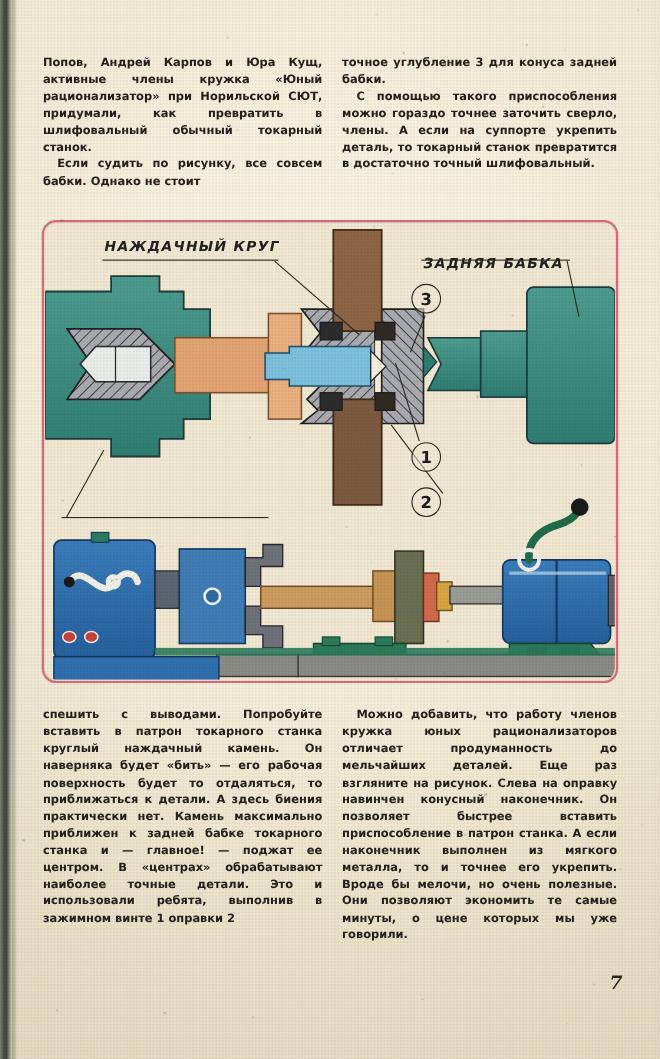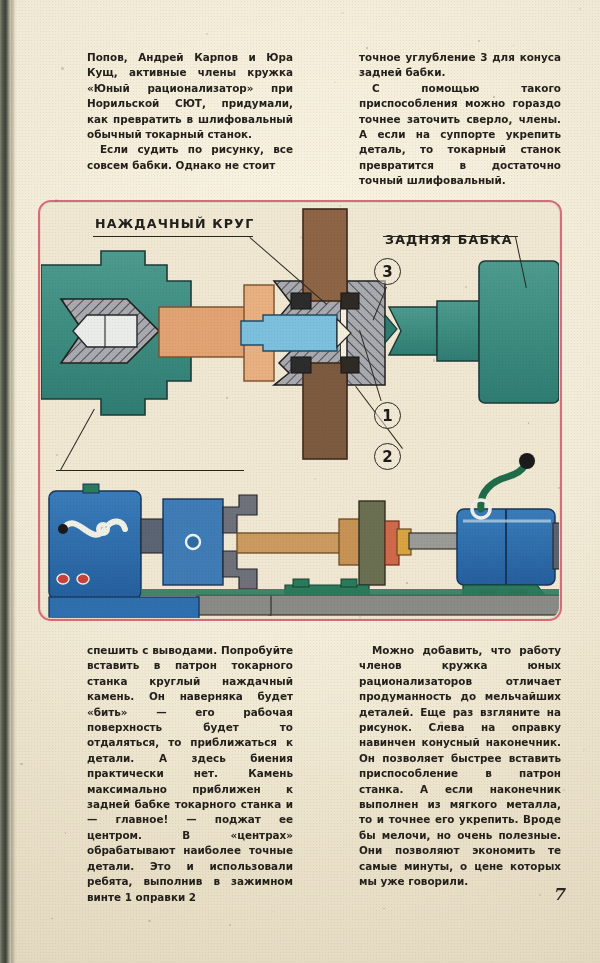--- a/index.html
+++ b/index.html
@@ -45,40 +45,41 @@
   .col p{margin:0;}
   .col p.ind{text-indent:13px;}
   .col p + p{margin-top:0px;}
 
   #col-tl{left:39px;top:50px;width:254px;}
   #col-tr{left:311px;top:50px;width:250px;}
   #col-bl{left:39px;top:643px;width:254px;}
   #col-br{left:311px;top:643px;width:250px;}
 
   
-  .col p{ text-align-last:left;margin-left:48px; }
+  .col p{ text-align-last:left; }
 
   
   #fig{
     position:absolute;left:38px;top:200px;width:524px;height:421px;
   }
   #fig-frame{
     position:absolute;inset:0;
     border:2.5px solid #d86a7c;
     border-radius:13px;
     box-sizing:border-box;
     background:#efe7d2;
     box-shadow:inset 0 0 26px rgba(206,192,160,.55);
   }
   #fig-inner{position:absolute;inset:3px;overflow:hidden;border-radius:11px;}
   #fig svg{display:block;}
 
   .fig-label{
     position:absolute;
     font-family:"DejaVu Sans", sans-serif;
+    font-style:italic;
     font-weight:700;
     font-size:12.6px;
     letter-spacing:1.2px;
     color:#22201c;
     white-space:nowrap;
     text-align:center;
   }
   #lbl-wheel{left:95px;top:216px;}
   #lbl-tail{left:385px;top:232px;}
   #lbl-chuck{left:58px;top:450px;}

